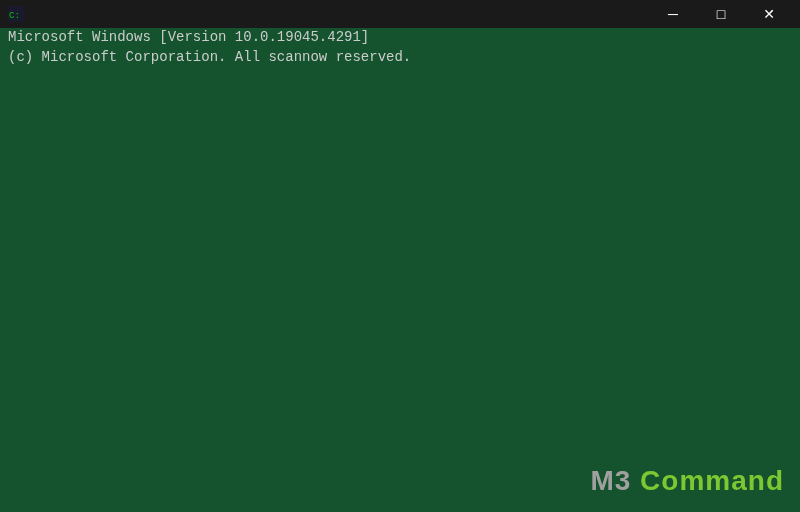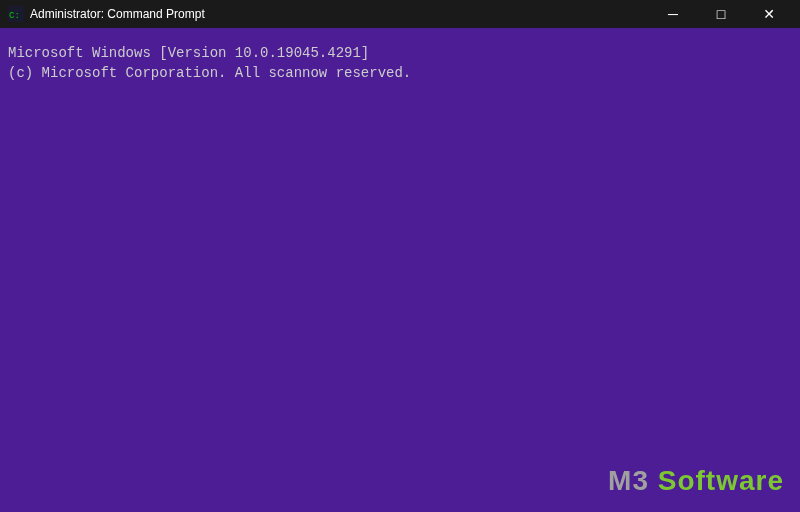--- a/index.html
+++ b/index.html
@@ -57,23 +57,23 @@
       border: none;
       color: #ffffff;
       font-size: 14px;
       cursor: pointer;
       display: flex;
       align-items: center;
       justify-content: center;
     }
 
     .terminal-body {
-      background-color: #4c1d95;
+      background-color: #14532d;
       flex: 1;
-      padding: 16px 8px;
+      padding: 0 8px;
       color: #cccccc;
       font-size: 14px;
       line-height: 1.4;
       font-family: 'Courier New', Courier, monospace;
       position: relative;
     }
 
     .terminal-line {
       white-space: pre;
     }
@@ -111,32 +111,31 @@
 
 <div class="window">
 
   <div class="title-bar">
 
     <svg class="title-bar-icon" viewBox="0 0 16 16" xmlns="http://www.w3.org/2000/svg">
       <rect width="16" height="16" fill="#1a1a2e"></rect>
       <text x="1" y="12" font-size="9" fill="#00cc00" font-family="Courier New">C:</text>
     </svg>
 
-    <span class="title-bar-text">Administrator: Command Prompt</span>
 
     <div class="title-bar-controls">
       <button class="title-bar-btn">─</button>
       <button class="title-bar-btn">□</button>
       <button class="title-bar-btn close">✕</button>
     </div>
   </div>
 
   <div class="terminal-body">
     <div class="terminal-line">Microsoft Windows [Version 10.0.19045.4291]</div>
     <div class="terminal-line">(c) Microsoft Corporation. All scannow reserved.</div>
     <div class="terminal-line">&nbsp;</div>
 
     <div class="watermark">
-      <span class="watermark-m3">M3 </span><span class="watermark-software">Software</span>
+      <span class="watermark-m3">M3 </span><span class="watermark-software">Command</span>
     </div>
   </div>
 
 </div>
 
 </body></html>

